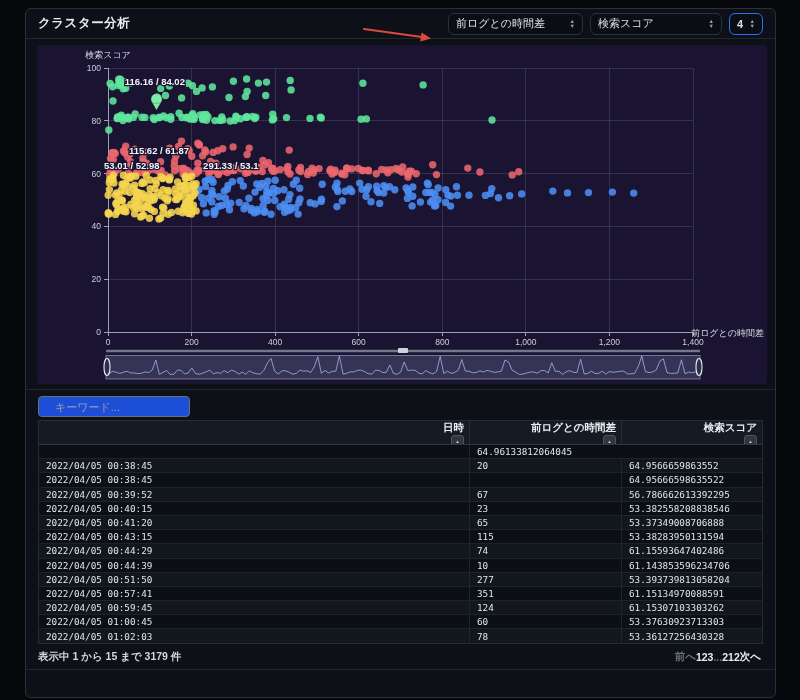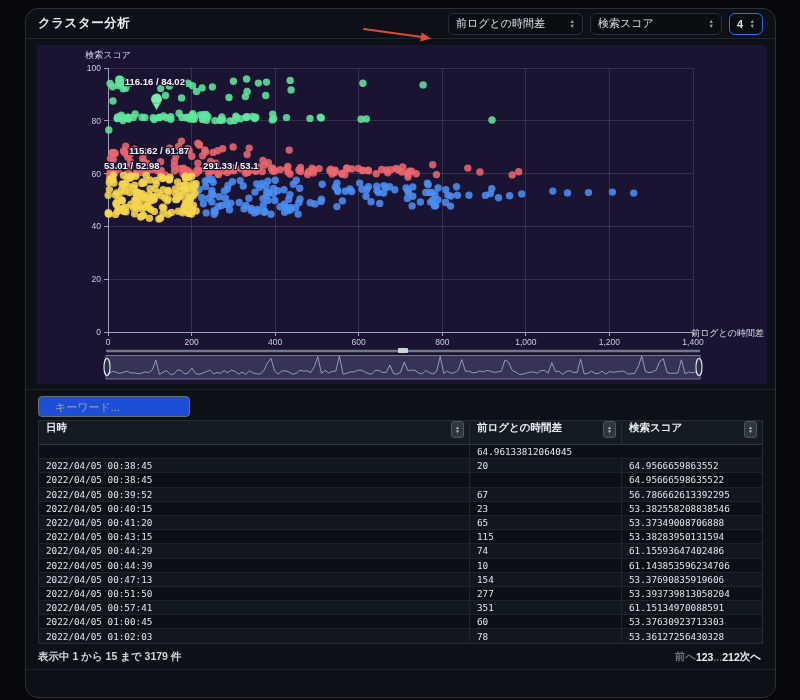--- a/index.html
+++ b/index.html
@@ -4,21 +4,21 @@
 <style>
   html,body{margin:0;padding:0;}
   body{
     width:800px;height:700px;position:relative;overflow:hidden;
     background:#07080b;
     font-family:"Liberation Sans","DejaVu Sans",sans-serif;
     -webkit-font-smoothing:antialiased;
   }
   .panel{
     position:absolute;left:25px;top:8px;width:751px;height:690px;
-    background:#0d1117;border:1px solid #2a303a;border-radius:13px;
+    background:#0d1117;border:1px solid #2a303a;border-radius:6px;
     box-sizing:border-box;
   }
   
   .hdr{
     position:absolute;left:0;top:0;width:100%;height:30px;
     border-bottom:1px solid #222831;display:flex;align-items:center;
     justify-content:space-between;padding:0 12px;box-sizing:border-box;
   }
   .title{font-size:12.5px;font-weight:bold;color:#e8edf3;letter-spacing:.5px;}
   .controls{display:flex;gap:7px;align-items:center;}
@@ -47,23 +47,23 @@
     font-family:"Liberation Sans","DejaVu Sans",sans-serif;
   }
   .search::placeholder{color:#9aa0a8;}
   
   .table{
     position:absolute;left:12px;top:411px;width:723px;
     border:1px solid #262c34;box-sizing:content-box;
   }
   .thead{display:grid;grid-template-columns:430px 152px 141px;background:#151b23;height:23px;border-bottom:1px solid #30363d;}
   .th{
-    display:flex;align-items:flex-start;justify-content:space-between;
+    display:flex;align-items:flex-end;justify-content:space-between;
     padding:0 5px 0 7px;font-size:10.5px;font-weight:bold;color:#e9eef4;
-    border-left:1px solid #262c34;box-sizing:border-box;overflow:hidden;white-space:nowrap;
+    border-left:1px solid #262c34;box-sizing:border-box;overflow:hidden;white-space:nowrap;flex-direction:column;
   }
   .th:first-child{border-left:none}
   .sortbtn{
     flex:0 0 auto;width:13px;height:17px;background:#30373f;border:1px solid #4d555f;border-radius:3px;
     display:flex;flex-direction:column;align-items:center;justify-content:center;
     line-height:4px;font-size:4.5px;color:#c9cfd7;padding:0;cursor:pointer;
   }
   .tr{display:grid;grid-template-columns:430px 152px 141px;height:13.2px;border-top:1px solid #1d232b;}
   .tr:first-child{border-top:none}
   .tr:nth-child(odd){background:#0c1016}
@@ -854,33 +854,33 @@
           <div class="td">2022/04/05 00:44:29</div>
           <div class="td">74</div>
           <div class="td">61.15593647402486</div>
         </div>
         <div class="tr">
           <div class="td">2022/04/05 00:44:39</div>
           <div class="td">10</div>
           <div class="td">61.143853596234706</div>
         </div>
         <div class="tr">
-          <div class="td">2022/04/05 00:47:13</div>
-          <div class="td">154</div>
-          <div class="td">53.37690835919606</div>
-        </div>
-        <div class="tr">
           <div class="td">2022/04/05 00:51:50</div>
           <div class="td">277</div>
           <div class="td">53.393739813058204</div>
         </div>
         <div class="tr">
           <div class="td">2022/04/05 00:57:41</div>
           <div class="td">351</div>
           <div class="td">61.15134970088591</div>
+        </div>
+        <div class="tr">
+          <div class="td">2022/04/05 00:59:45</div>
+          <div class="td">124</div>
+          <div class="td">61.15307103303262</div>
         </div>
         <div class="tr">
           <div class="td">2022/04/05 01:00:45</div>
           <div class="td">60</div>
           <div class="td">53.37630923713303</div>
         </div>
         <div class="tr">
           <div class="td">2022/04/05 01:02:03</div>
           <div class="td">78</div>
           <div class="td">53.36127256430328</div>

